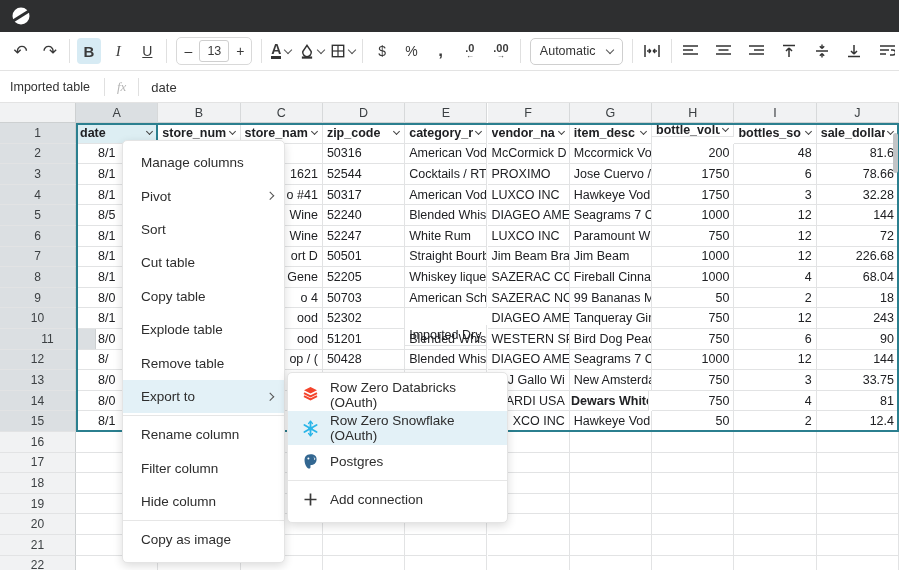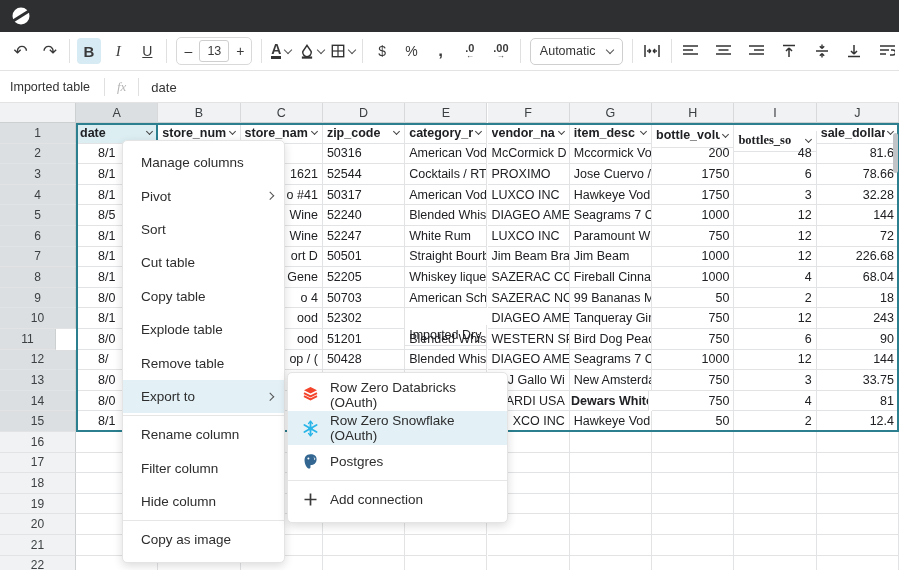--- a/index.html
+++ b/index.html
@@ -238,21 +238,21 @@
       <div class="rnum sel" style="left: 0px; top: 20px; width: 76px; height: 20.6px;">1</div>
       <div class="rnum sel" style="left: 0px; top: 40.6px; width: 76px; height: 20.6px;">2</div>
       <div class="rnum sel" style="left: 0px; top: 61.2px; width: 76px; height: 20.6px;">3</div>
       <div class="rnum sel" style="left: 0px; top: 81.8px; width: 76px; height: 20.6px;">4</div>
       <div class="rnum sel" style="left: 0px; top: 102.4px; width: 76px; height: 20.6px;">5</div>
       <div class="rnum sel" style="left: 0px; top: 123px; width: 76px; height: 20.6px;">6</div>
       <div class="rnum sel" style="left: 0px; top: 143.6px; width: 76px; height: 20.6px;">7</div>
       <div class="rnum sel" style="left: 0px; top: 164.2px; width: 76px; height: 20.6px;">8</div>
       <div class="rnum sel" style="left: 0px; top: 184.8px; width: 76px; height: 20.6px;">9</div>
       <div class="rnum sel" style="left: 0px; top: 205.4px; width: 76px; height: 20.6px;">10</div>
-      <div class="rnum sel" style="left: 0px; top: 226px; width: 56px; height: 20.6px;">11</div>
+      <div class="rnum sel" style="left: 0px; top: 226px; width: 96px; height: 20.6px;">11</div>
       <div class="rnum sel" style="left: 0px; top: 246.6px; width: 76px; height: 20.6px;">12</div>
       <div class="rnum sel" style="left: 0px; top: 267.2px; width: 76px; height: 20.6px;">13</div>
       <div class="rnum sel" style="left: 0px; top: 287.8px; width: 76px; height: 20.6px;">14</div>
       <div class="rnum sel" style="left: 0px; top: 308.4px; width: 76px; height: 20.6px;">15</div>
       <div class="rnum" style="left: 0px; top: 329px; width: 76px; height: 20.6px;">16</div>
       <div class="rnum" style="left: 0px; top: 349.6px; width: 76px; height: 20.6px;">17</div>
       <div class="rnum" style="left: 0px; top: 370.2px; width: 76px; height: 20.6px;">18</div>
       <div class="rnum" style="left: 0px; top: 390.8px; width: 76px; height: 20.6px;">19</div>
       <div class="rnum" style="left: 0px; top: 411.4px; width: 76px; height: 20.6px;">20</div>
       <div class="rnum" style="left: 0px; top: 432px; width: 76px; height: 20.6px;">21</div>
@@ -278,25 +278,25 @@
         <span class="caret"></span>
       </div>
       <div class="gcell head" style="left: 487.5px; top: 20px; width: 82.3px; height: 20.6px;">
         <span class="hlabel">vendor_na</span>
         <span class="caret"></span>
       </div>
       <div class="gcell head" style="left: 569.8px; top: 20px; width: 82.3px; height: 20.6px;">
         <span class="hlabel">item_desc</span>
         <span class="caret"></span>
       </div>
-      <div class="gcell head" style="left: 652.1px; top: 20px; width: 82.3px; height: 25px;">
+      <div class="gcell head" style="left: 652.1px; top: 20px; width: 82.3px; height: 14px;">
         <span class="hlabel">bottle_volu</span>
         <span class="caret"></span>
       </div>
-      <div class="gcell head" style="left: 734.4px; top: 28px; width: 82.3px; height: 20.6px; font-family: Liberation Serif, serif;">
+      <div class="gcell head" style="left: 734.4px; top: 20px; width: 82.3px; height: 20.6px;">
         <span class="hlabel">bottles_so</span>
         <span class="caret"></span>
       </div>
       <div class="gcell head" style="left: 816.7px; top: 20px; width: 82.3px; height: 20.6px;">
         <span class="hlabel">sale_dollar</span>
         <span class="caret"></span>
       </div>
       <div class="gcell datecell" style="left: 76px; top: 40.6px; width: 82.3px; height: 20.6px;">8/1</div>
       <div class="gcell" style="left: 158.3px; top: 40.6px; width: 82.3px; height: 20.6px;"></div>
       <div class="gcell" style="left: 240.6px; top: 40.6px; width: 82.3px; height: 20.6px;"></div>

